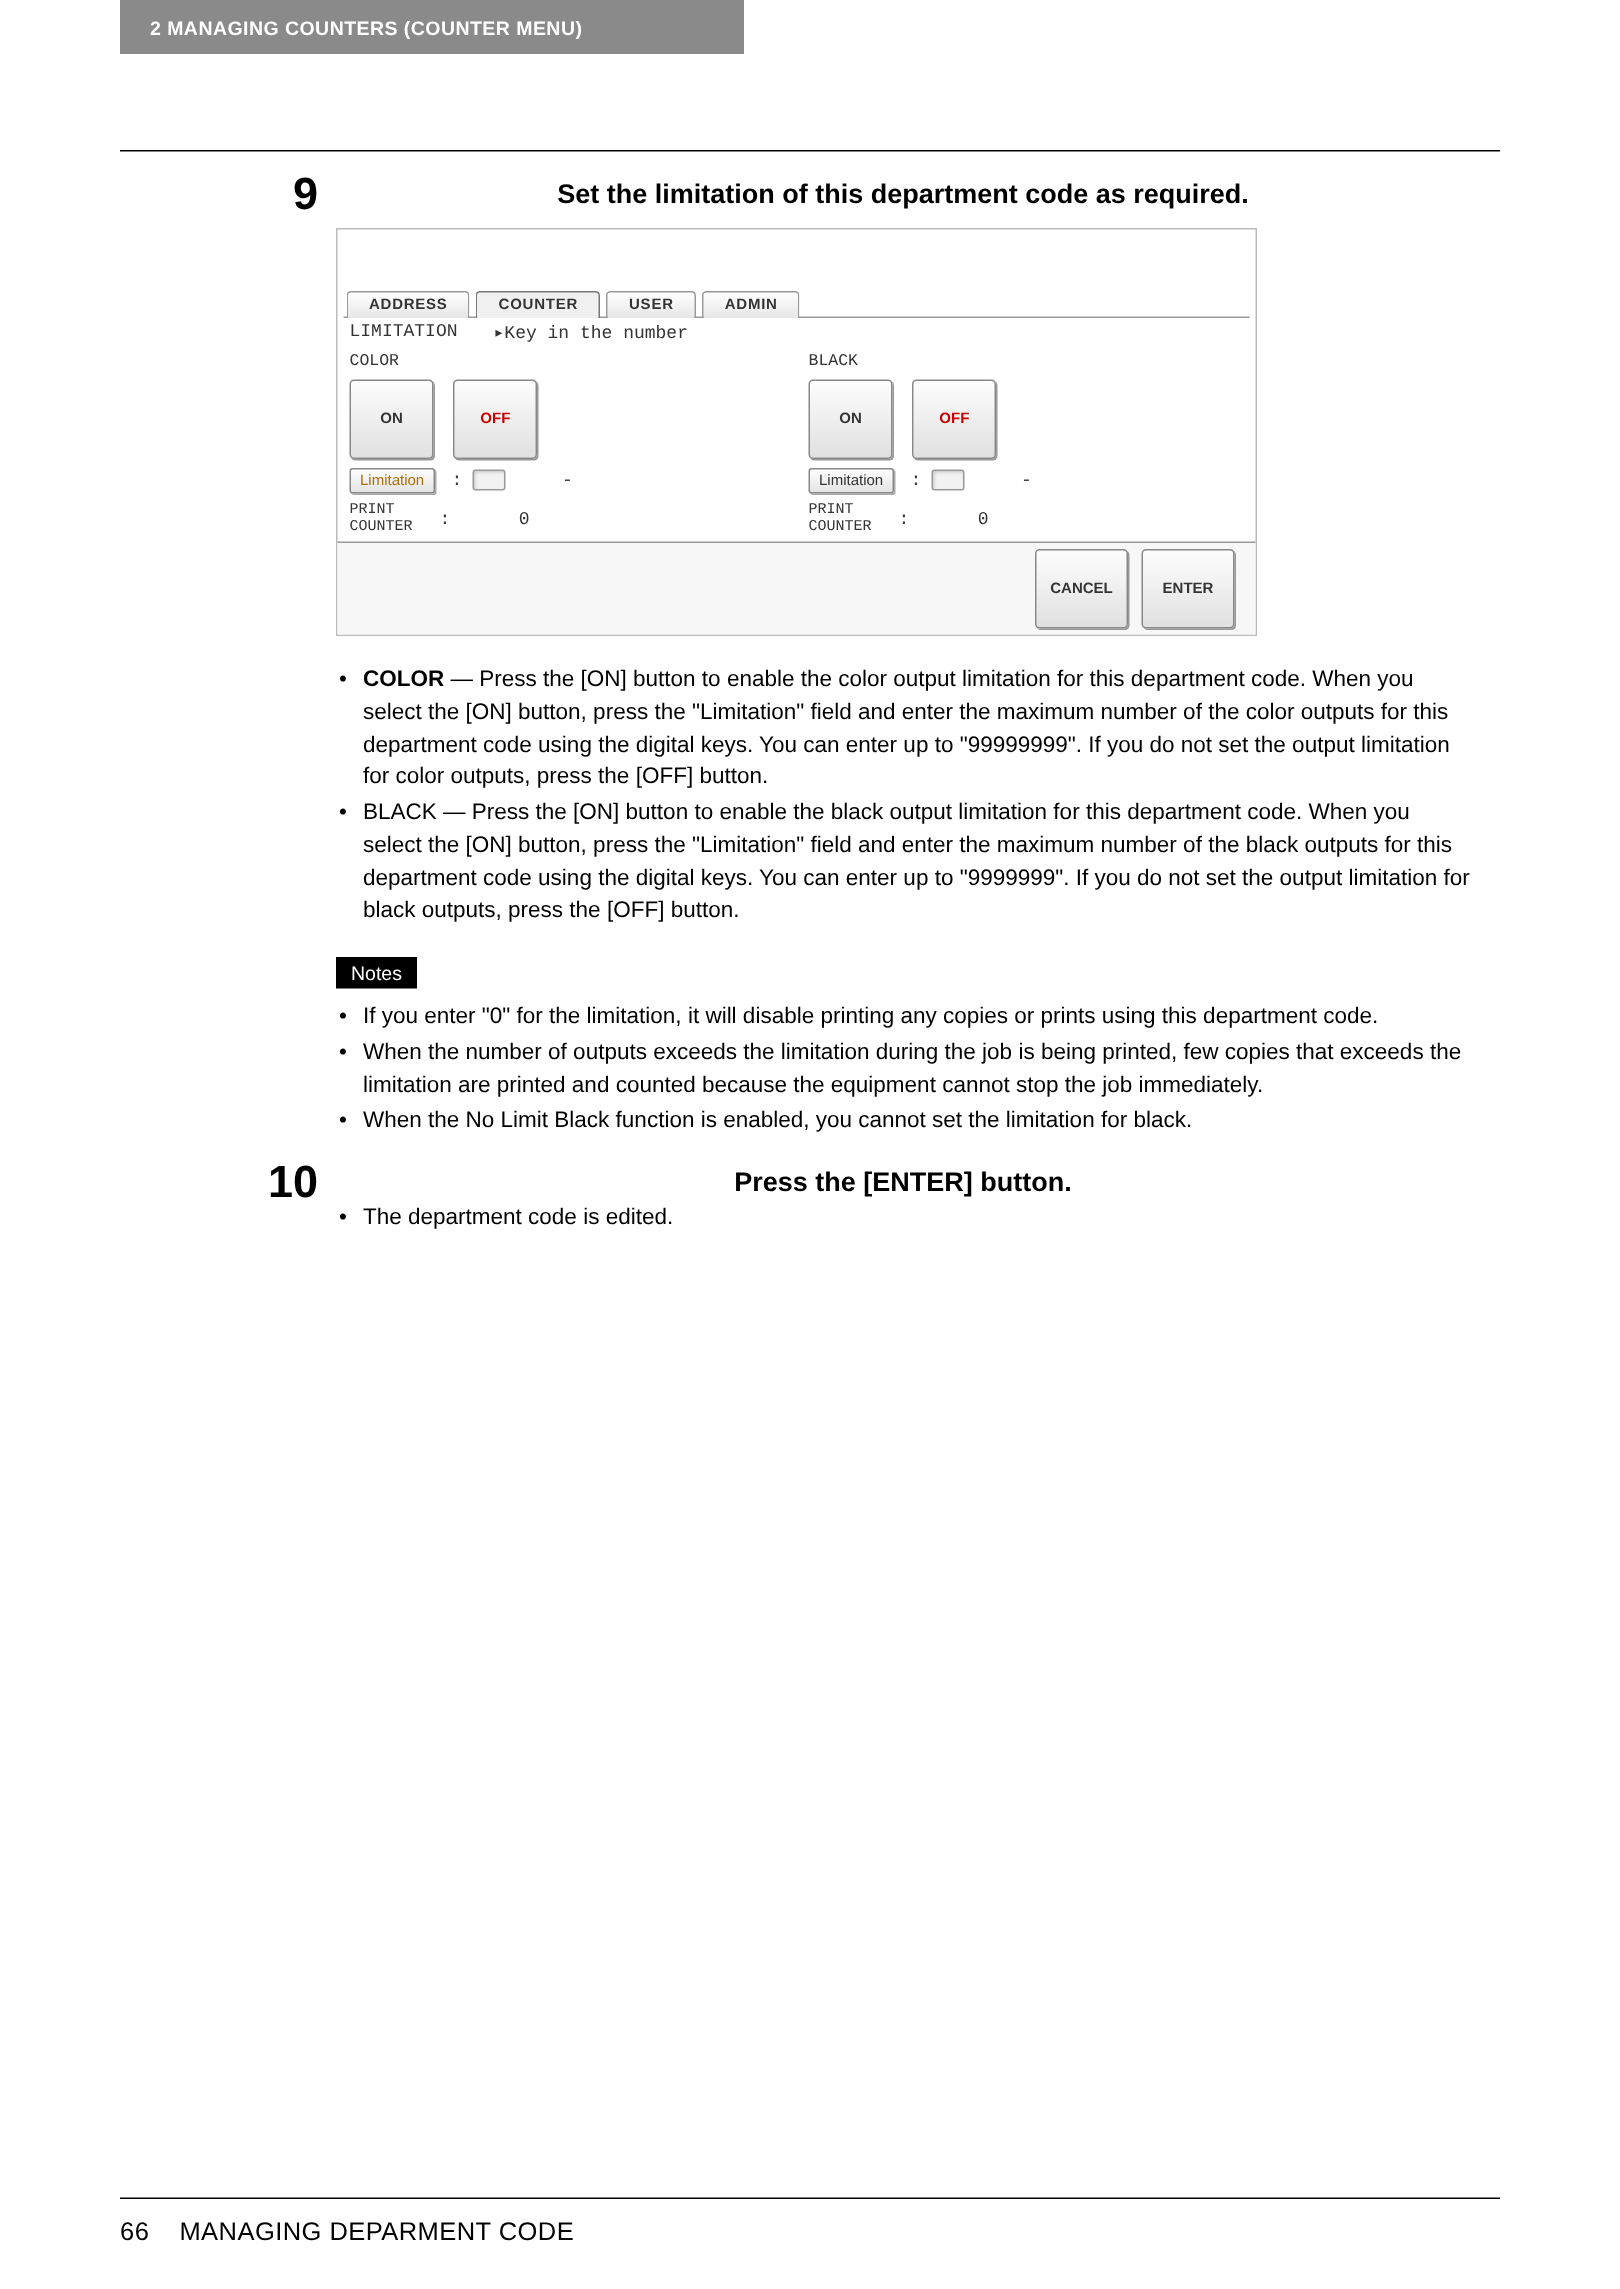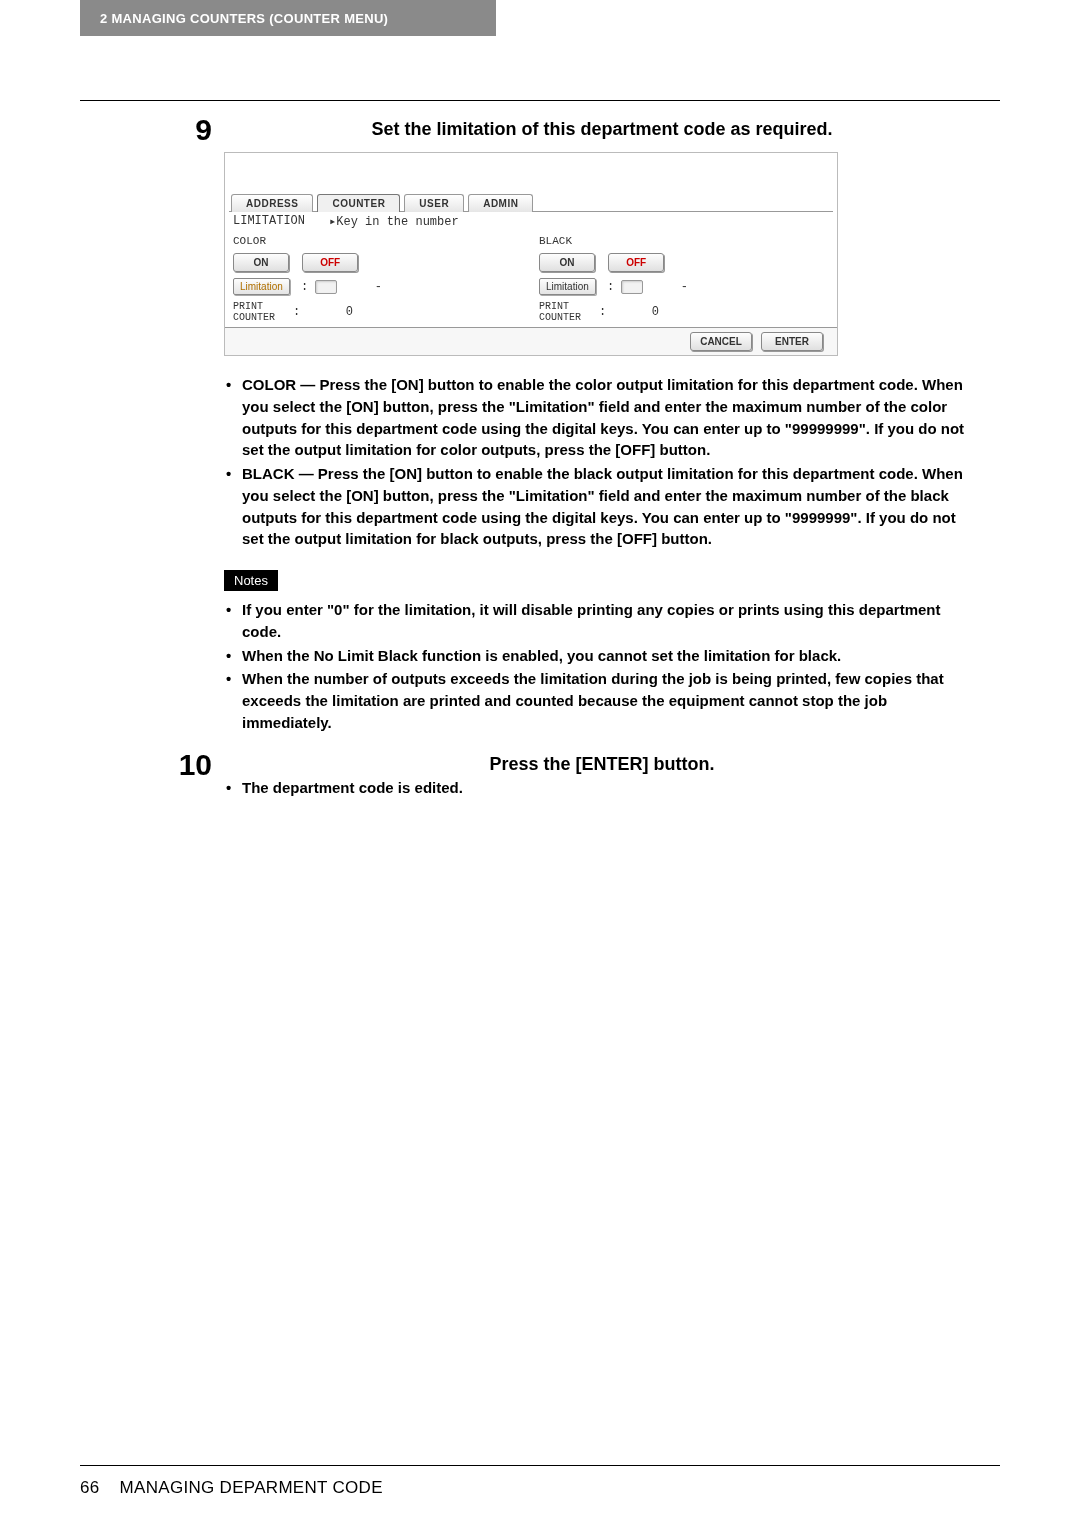--- a/index.html
+++ b/index.html
@@ -64,21 +64,21 @@
   .dev-tab.active { background: #f0f0f0; border-color:#777; }
   .dev-line { border-top: 1px solid #999; margin: 0 4px; }
   .dev-row { display:flex; padding: 2px 8px; }
   .dev-cols { display:flex; }
   .dev-col { flex:1; padding: 4px 8px; }
   .dev-label { font-size: 11px; }
   .dev-btn {
     display:inline-block; border:1px solid #888; border-radius:3px;
     background: linear-gradient(#fdfdfd,#e0e0e0);
     font-family: Arial; font-size:10px; font-weight:bold;
-    padding: 3px 0; width: 56px; text-align:center; margin-right:6px;
+    padding: 20px 0; width: 56px; text-align:center; margin-right:6px;
     box-shadow: 1px 1px 0 #999;
   }
   .dev-btn.red { color:#c00; }
   .dev-smallbtn {
     display:inline-block; border:1px solid #888; border-radius:2px;
     background: linear-gradient(#fdfdfd,#e4e4e4);
     font-family: Arial; font-size:10px;
     padding: 2px 6px; margin-right:4px;
     box-shadow: 1px 1px 0 #aaa;
   }
@@ -88,21 +88,21 @@
     box-shadow: inset 1px 1px 2px #ccc;
   }
   .dev-footer {
     border-top:1px solid #999; padding:4px 8px;
     display:flex; justify-content:flex-end; gap:3px;
     background:#f7f7f7;
   }
   .dev-footer .dev-btn { width:62px; }
 
   .body-text, .bullets li {
-    font-family: Arial; font-size: 15px; line-height: 1.45; font-weight: bold;
+    font-family: Arial; font-size: 15px; line-height: 1.45;
   }
   .bullets { list-style: none; margin: 0 0 6px 0; }
   .bullets > li { position: relative; padding-left: 18px; margin-bottom: 2px; }
   .bullets > li::before {
     content: "•"; position: absolute; left: 2px; top: 0;
   }
   .notes-label {
     display:inline-block; background:#000; color:#fff;
     font-size:13px; padding:3px 10px; margin: 14px 0 8px 0;
   }
@@ -198,22 +198,22 @@
       <ul class="bullets">
         <li>
           <b>COLOR</b><span> — Press the [ON] button to enable the color output limitation for this department code. When you select the [ON] button, press the "Limitation" field and enter the maximum number of the color outputs for this department code using the digital keys. You can enter up to "99999999". If you do not set the output limitation for color outputs, press the [OFF] button.</span>
         </li>
         <li>BLACK — Press the [ON] button to enable the black output limitation for this department code. When you select the [ON] button, press the "Limitation" field and enter the maximum number of the black outputs for this department code using the digital keys. You can enter up to "9999999". If you do not set the output limitation for black outputs, press the [OFF] button.</li>
       </ul>
 
       <div class="notes-label">Notes</div>
       <ul class="bullets">
         <li>If you enter "0" for the limitation, it will disable printing any copies or prints using this department code.</li>
+        <li>When the number of outputs exceeds the limitation during the job is being printed, few copies that exceeds the limitation are printed and counted because the equipment cannot stop the job immediately.</li>
         <li>When the No Limit Black function is enabled, you cannot set the limitation for black.</li>
-        <li>When the number of outputs exceeds the limitation during the job is being printed, few copies that exceeds the limitation are printed and counted because the equipment cannot stop the job immediately.</li>
       </ul>
     </div>
   </div>
 
   <div class="step" style="margin-top:8px">
     <div class="step-num">10</div>
     <div class="step-body">
       <div class="step-title" style="margin-bottom:2px">Press the [ENTER] button.</div>
       <ul class="bullets">
         <li>The department code is edited.</li>

